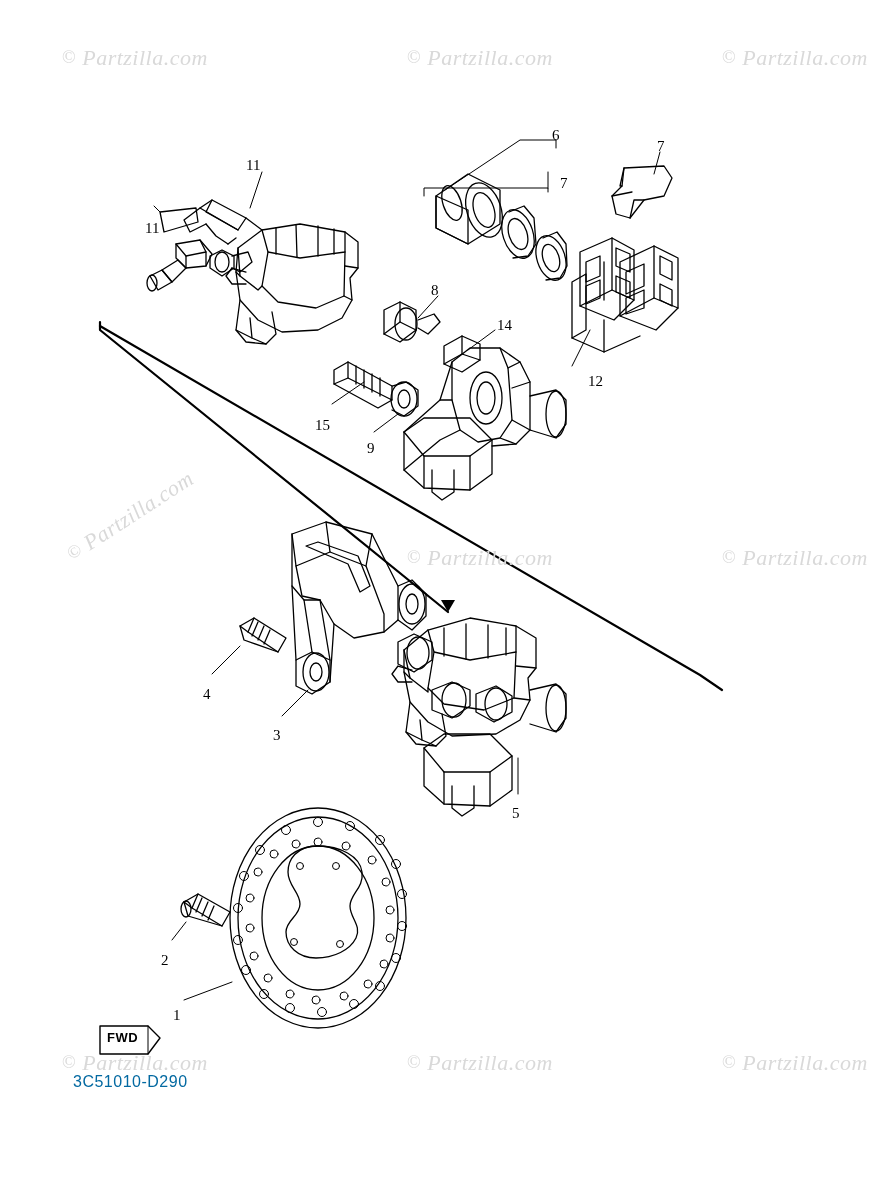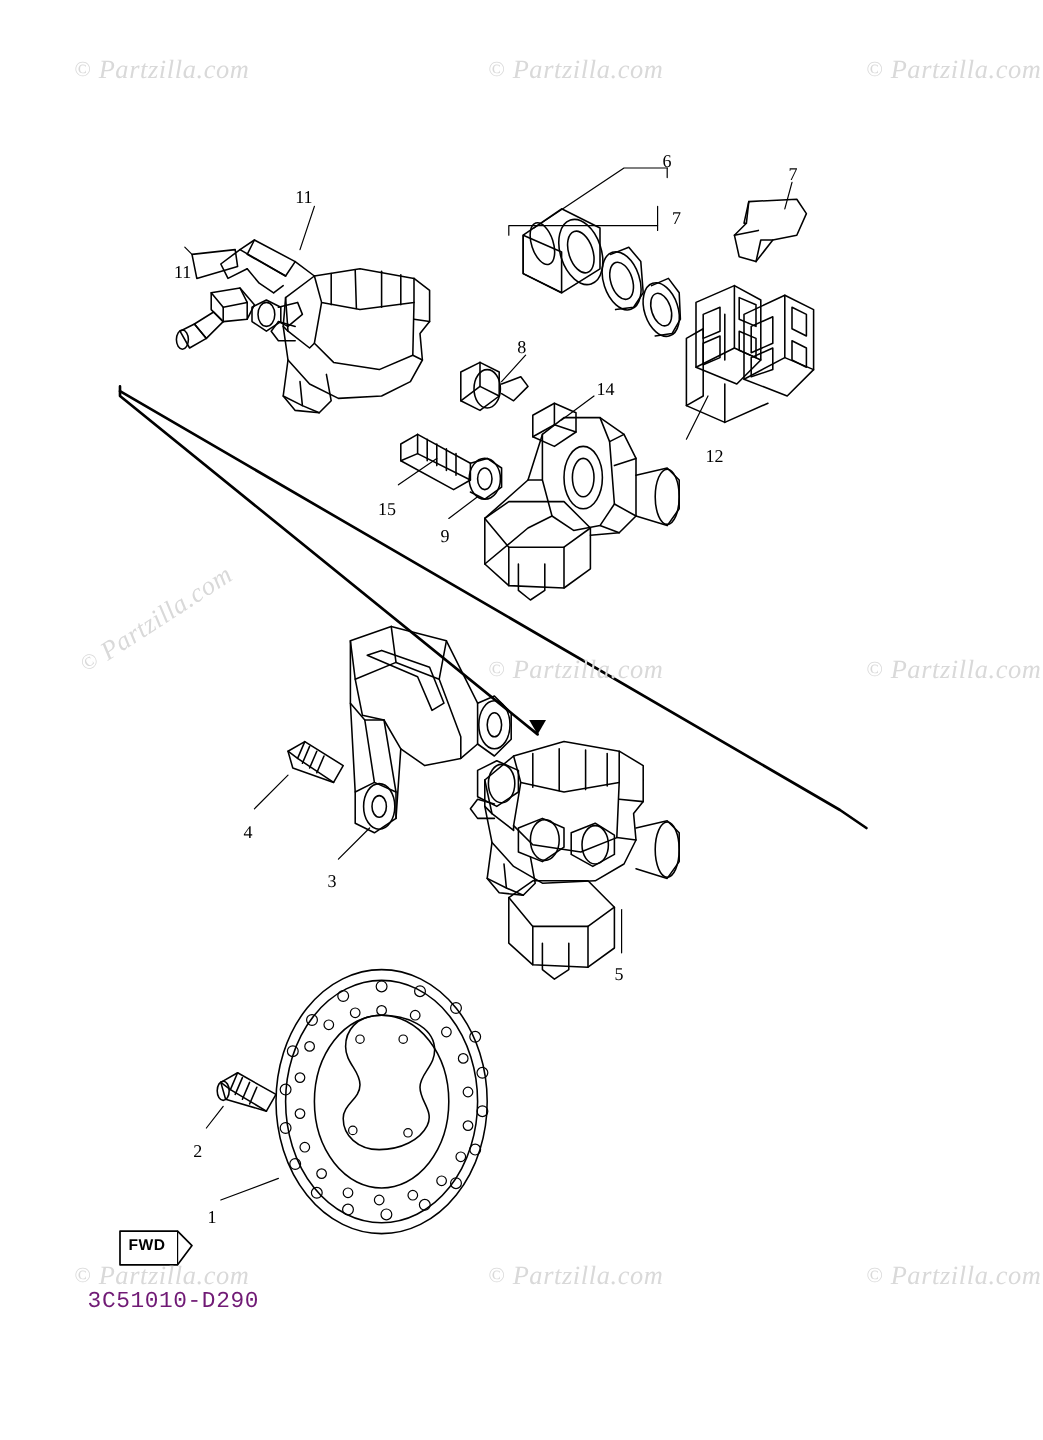--- a/index.html
+++ b/index.html
@@ -37,23 +37,23 @@
     transform-origin: left top;
   }
   .callout {
     position: absolute;
     font-size: 15px;
     color: #000;
     font-family: "Liberation Serif", serif;
   }
   .partnum {
     position: absolute;
-    font-size: 19px;
-    color: #701a75;
-    font-family: Liberation Mono, monospace;
+    font-size: 16px;
+    color: #0369a1;
+    font-family: Liberation Sans, sans-serif;
     letter-spacing: 0.5px;
   }
   svg.art {
     position: absolute;
     left: 0;
     top: 0;
     width: 869px;
     height: 1200px;
   }
   .fwd-box {

